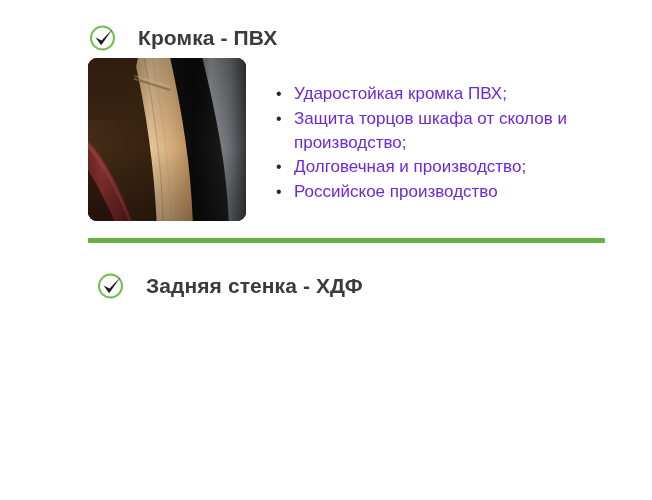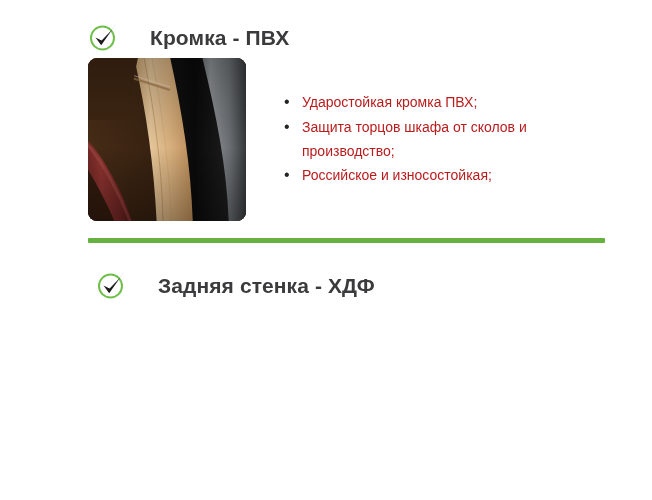--- a/index.html
+++ b/index.html
@@ -25,21 +25,20 @@
   #section-back { top: 248px; height: 252px; margin-left: 8px; }
 
   
   .heading-row {
     position: absolute;
     left: 88px;
     top: 20px;
     height: 34px;
     display: flex;
     align-items: center;
-    gap: 12px;
   }
   .check-icon {
     width: 32px;
     height: 32px;
     position: relative;
     flex: 0 0 32px;
     display: block;
   }
   .check-icon svg { display: block; overflow: visible; }
 
@@ -64,25 +63,25 @@
     top: 58px;
     width: 158px;
     height: 163px;
     background: #2a1b10;
   }
   .photo svg { display: block; width: 100%; height: 100%; }
 
   
   .bullets {
     position: absolute;
-    margin: 12px;
+    margin: 4px;
     padding: 0;
     list-style: none;
-    color: #b91c1c;
-    font-size: 14px;
+    color: #6d28d9;
+    font-size: 17px;
     line-height: 24px;
   }
   #bullets-edge { left: 272px; top: 78px; width: 330px; }
 
   .bullets li {
     position: relative;
     padding-left: 18px;
     margin: 0 0 0.5px 0;
   }
   .bullets li::before {
@@ -180,21 +179,22 @@
 
       <path d="M-10 96 C6 120 22 150 30 173 L-10 173 Z" fill="#2e1a0d" opacity="0.95"></path>
 
       <rect x="0" y="0" width="158" height="163" fill="url(#gShade)"></rect>
     </svg>
   </div>
 
   <ul class="bullets" id="bullets-edge">
     <li>Ударостойкая кромка ПВХ;</li>
     <li>Защита торцов шкафа от сколов и производство;</li>
-    <li>Российское и износостойкая;</li>
+    <li>Долговечная и производство;</li>
+    <li>Российское производство</li>
   </ul>
 </div>
 
 <div id="divider"></div>
 
 <div class="section" id="section-back">
 
   <div class="heading-row">
     <span class="check-icon">
       <svg viewBox="0 0 32 32" width="32" height="32" aria-hidden="true">

